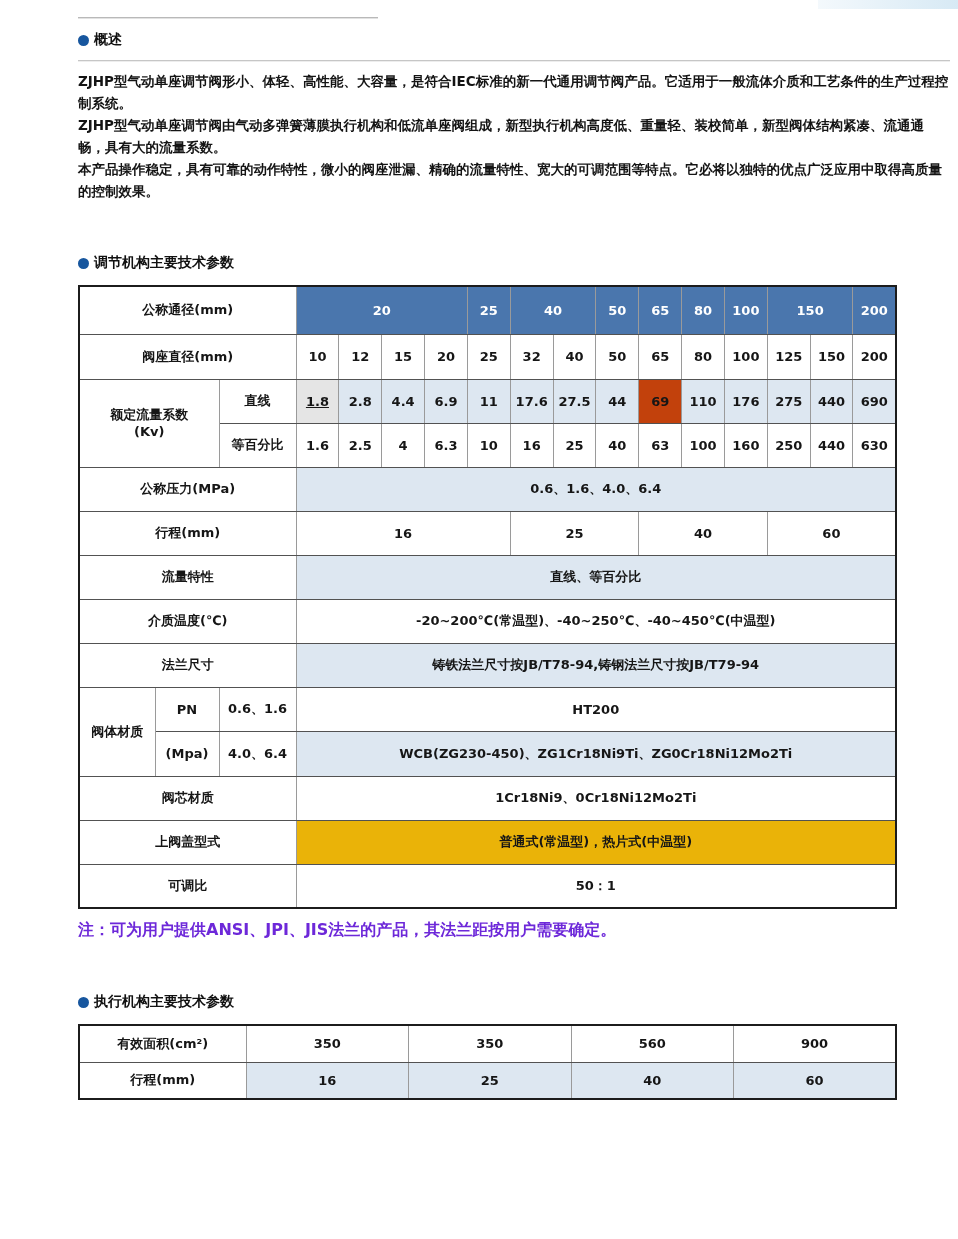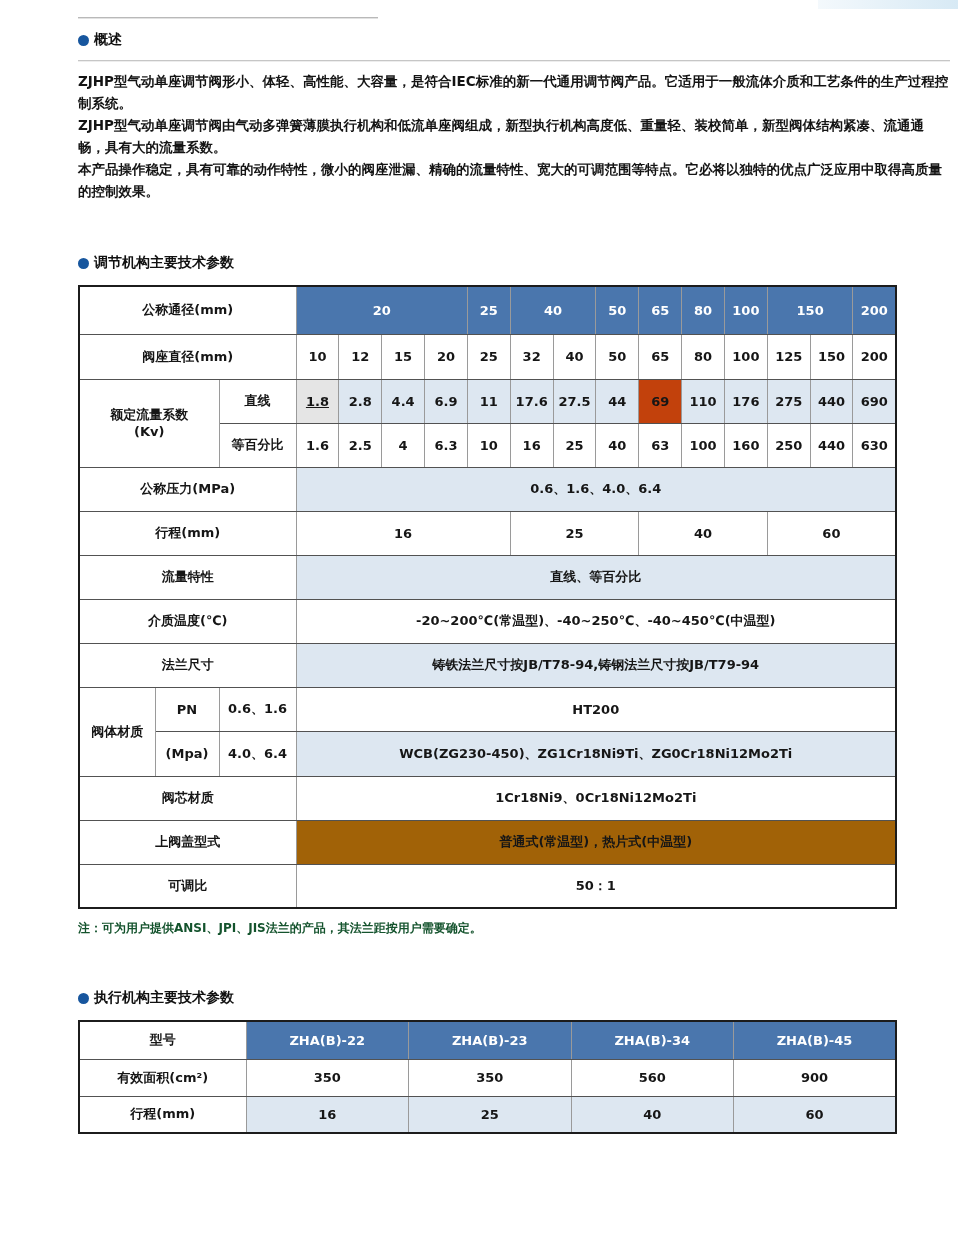--- a/index.html
+++ b/index.html
@@ -30,21 +30,21 @@
     border-left:1px solid #9a9a9a; border-right:1px solid #9a9a9a;
     border-top:1px solid #525252; border-bottom:1px solid #525252;
     text-align:center; vertical-align:middle; padding:0 2px; overflow:hidden;
   }
   td.lbl { background:#ffffff; font-weight:700; }
   td.bluehead { color:#ffffff; font-weight:700;
     border-left:1px solid #c6d2e2; border-right:1px solid #c6d2e2; }
   td.lt { }
   tr.h48 { height:48px; } tr.h45 { height:45px; } tr.h44 { height:44px; }
   tr.h38 { height:38px; } tr.h37 { height:37px; }
-  .note { margin:11px 0 0 0; font-size:12px; font-weight:700; color:#14532d; }
+  .note { margin:11px 0 0 0; font-size:16px; font-weight:700; color:#6d28d9; }
   .kv-lbl div { line-height:17px; }
 </style>
 </head>
 <body>
 
 <div class="top-strip"></div>
 
 <div class="content">
   <div class="title-rule"></div>
 
@@ -186,21 +186,21 @@
         <td class="lbl">(Mpa)</td>
         <td class="lbl">4.0、6.4</td>
         <td class="lt lt-bg" colspan="14" style="background: rgb(221, 231, 241);">WCB(ZG230-450)、ZG1Cr18Ni9Ti、ZG0Cr18Ni12Mo2Ti</td>
       </tr>
       <tr class="h44">
         <td class="lbl" colspan="3">阀芯材质</td>
         <td colspan="14">1Cr18Ni9、0Cr18Ni12Mo2Ti</td>
       </tr>
       <tr class="h44">
         <td class="lbl" colspan="3">上阀盖型式</td>
-        <td class="lt lt-bg" colspan="14" style="background: #a16207; margin-top: 27px;">普通式(常温型)，热片式(中温型)</td>
+        <td class="lt lt-bg" colspan="14" style="background: #eab308; margin-top: 27px;">普通式(常温型)，热片式(中温型)</td>
       </tr>
       <tr class="h44">
         <td class="lbl" colspan="3">可调比</td>
         <td colspan="14">50：1</td>
       </tr>
     </tbody>
   </table>
 
   <p class="note">注：可为用户提供ANSI、JPI、JIS法兰的产品，其法兰距按用户需要确定。</p>
 
@@ -211,27 +211,20 @@
 
   <table class="sheet act">
     <colgroup>
       <col style="width:167px">
         <col>
         <col>
         <col>
         <col>
     </colgroup>
     <tbody>
-      <tr class="h38">
-        <td class="lbl">型号</td>
-        <td class="bluehead blue-bg" style="background: rgb(74, 118, 173);">ZHA(B)-22</td>
-        <td class="bluehead blue-bg" style="background: rgb(74, 118, 173);">ZHA(B)-23</td>
-        <td class="bluehead blue-bg" style="background: rgb(74, 118, 173);">ZHA(B)-34</td>
-        <td class="bluehead blue-bg" style="background: rgb(74, 118, 173);">ZHA(B)-45</td>
-      </tr>
       <tr class="h37">
         <td class="lbl">有效面积(cm²)</td>
         <td>350</td>
         <td>350</td>
         <td>560</td>
         <td>900</td>
       </tr>
       <tr class="h37">
         <td class="lbl">行程(mm)</td>
         <td class="lt lt-bg" style="background: rgb(221, 231, 241);">16</td>

